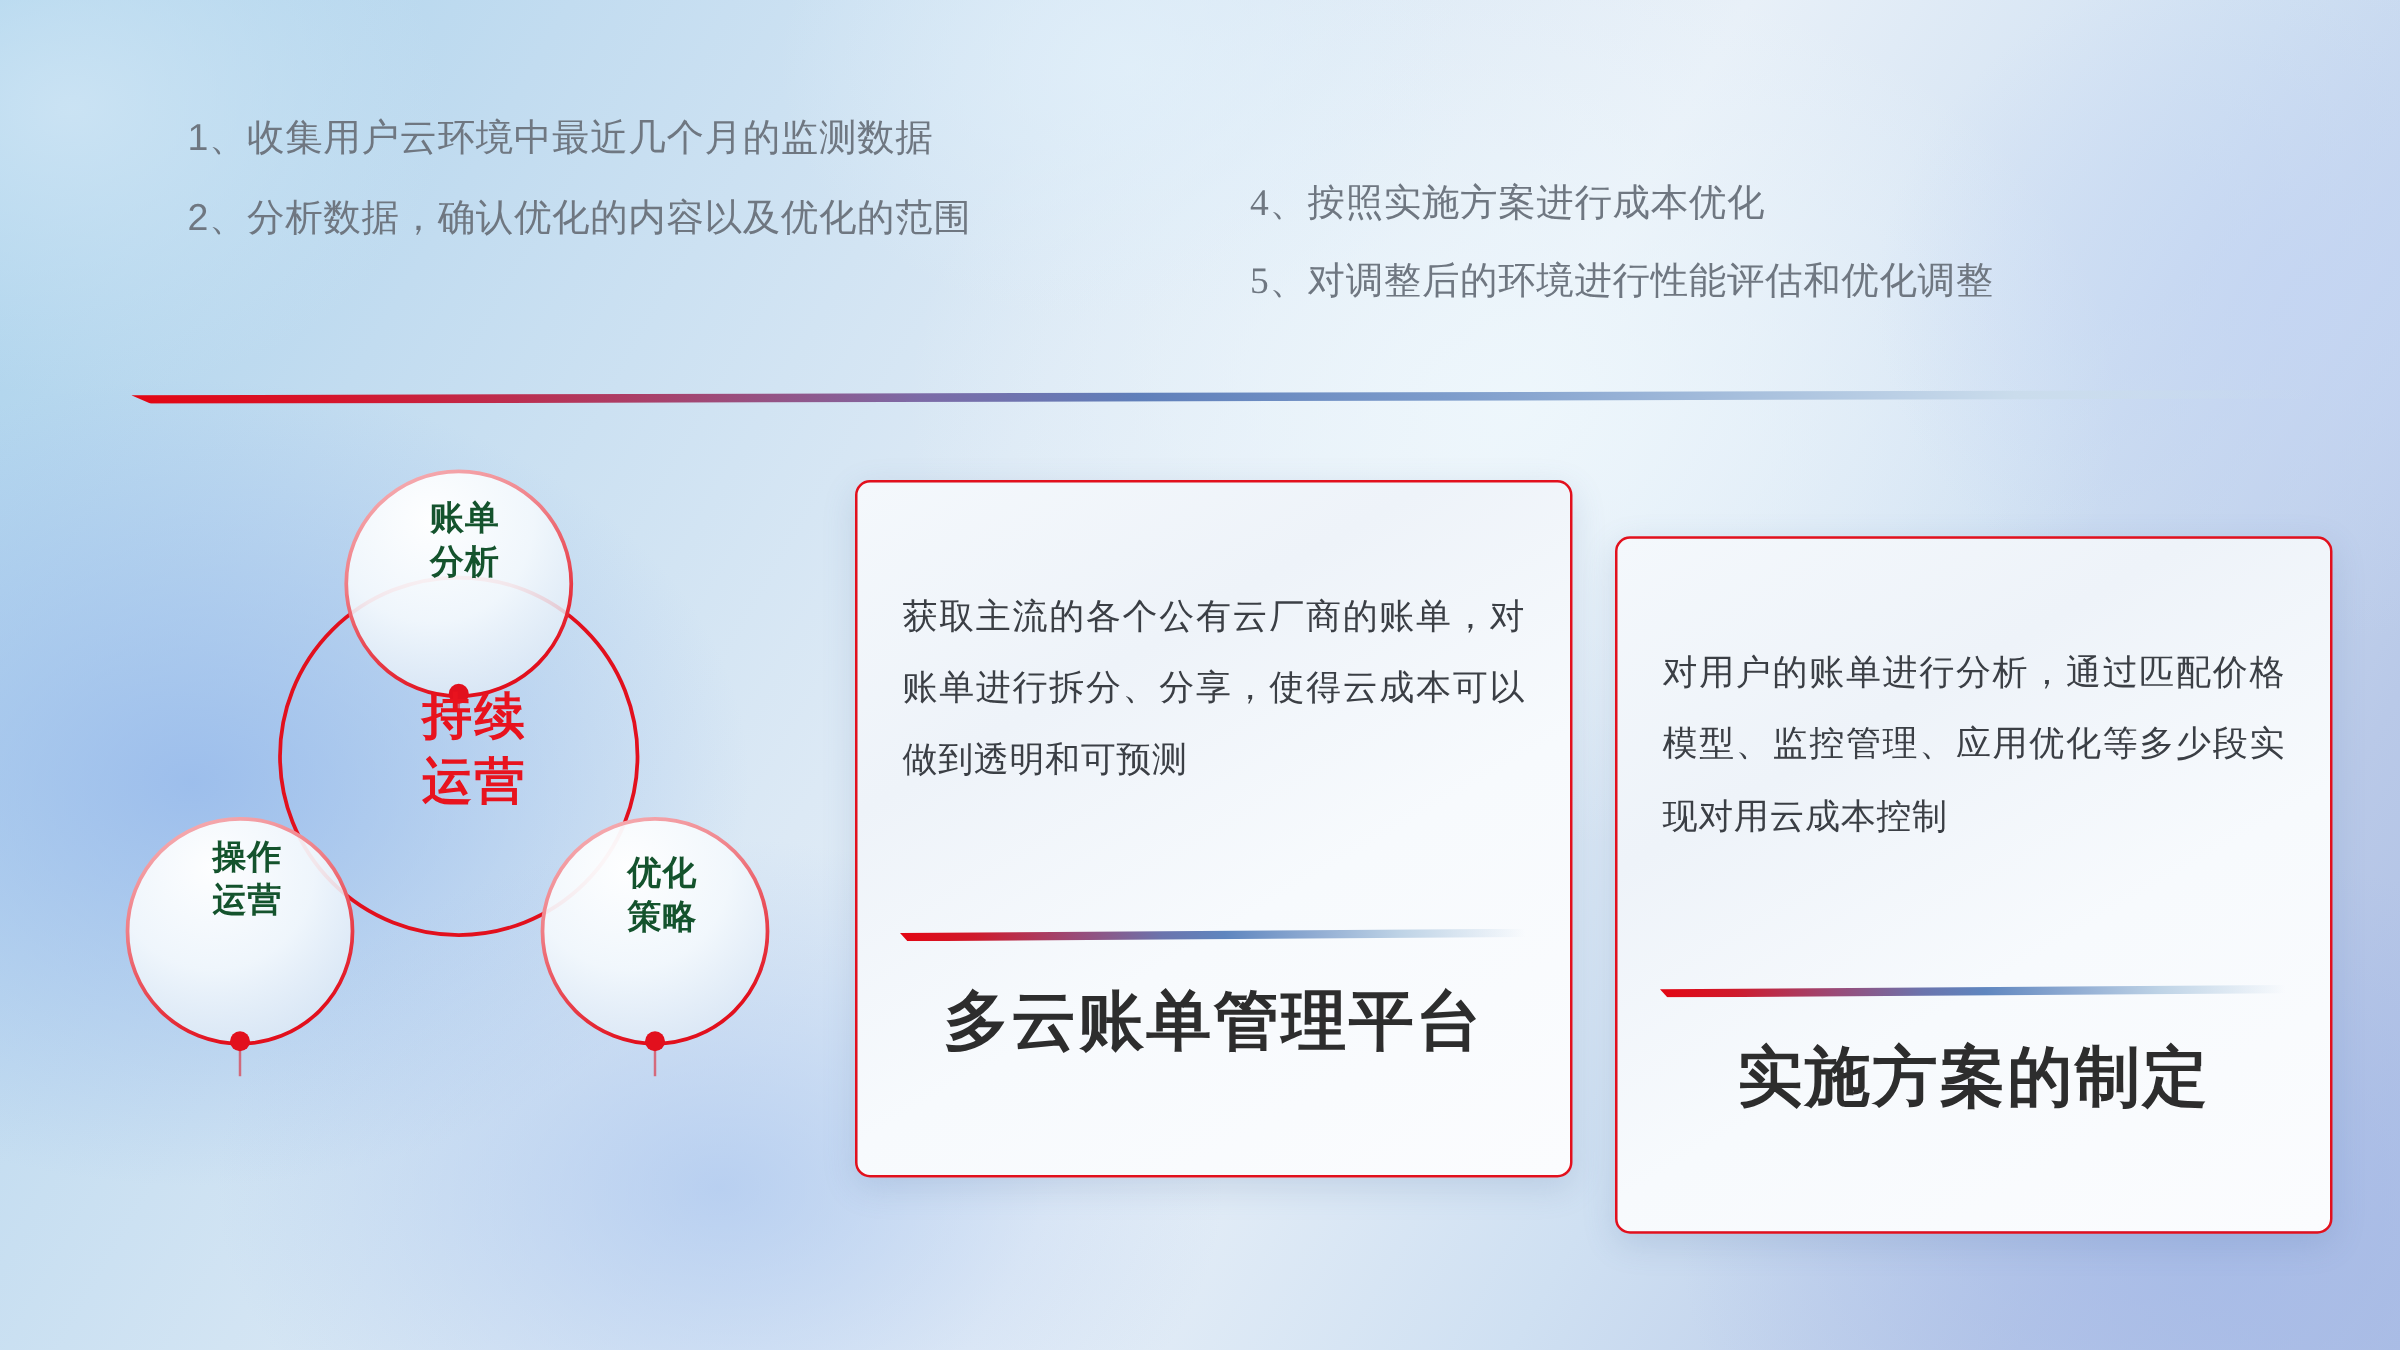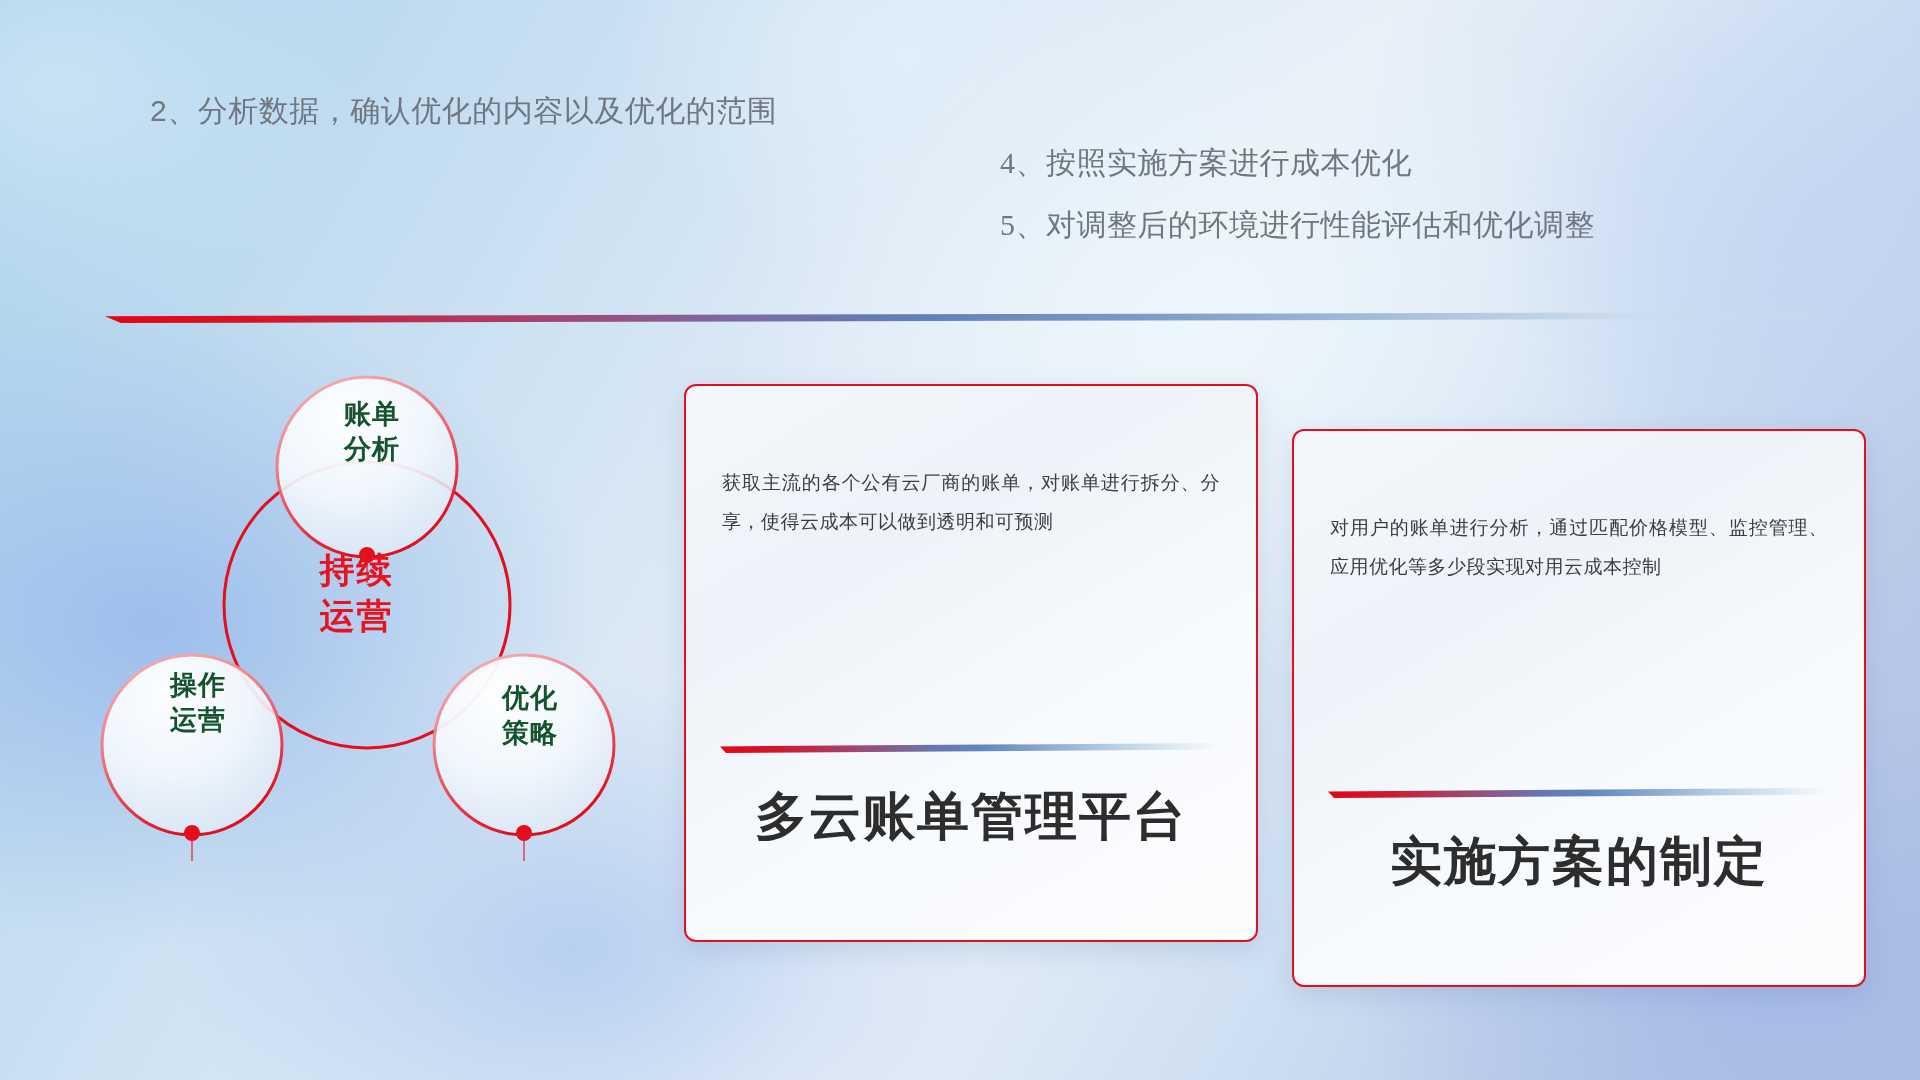--- a/index.html
+++ b/index.html
@@ -62,38 +62,38 @@
   #venn svg{position:absolute;left:0;top:0;}
   .lobe-label{
     position:absolute;text-align:center;color:#14532d;
     font-weight:bold;font-size:27px;line-height:1.28;
     letter-spacing:1px;pointer-events:none;
   }
   #lbl-bill{left:192px;top:52px;width:160px;}
   #lbl-ops{left:18px;top:323px;width:160px;}
   #lbl-strategy{left:350px;top:336px;width:160px;}
   #lbl-center{
-    position:absolute;left:164px;top:202px;width:185px;text-align:center;
-    color:#e8131e;font-weight:bold;font-size:35px;line-height:1.3;
+    position:absolute;left:187px;top:202px;width:185px;text-align:center;
+    color:#e8131e;font-weight:bold;font-size:40px;line-height:1.3;
     letter-spacing:2px;pointer-events:none;
   }
 
   
   .card{
     position:absolute;top:384px;width:570px;height:554px;
     border:2px solid #e2101d;border-radius:12px;
     background:linear-gradient(150deg,#f4f8fc 0%,#eef3f9 30%,#f7fafd 60%,#fbfcfe 100%);
     box-shadow:0 8px 26px rgba(80,110,160,.18);
     overflow:hidden;
   }
   #card-1{left:684px;}
   #card-2{left:1292px;margin-top:45px;}
   .card-body{
     position:absolute;left:36px;top:78px;width:498px;
-    font-size:19px;color:#3b3f45;line-height:2.05;
+    font-size:28px;color:#3b3f45;line-height:2.05;
     letter-spacing:.5px;text-align:justify;text-align-last:left;
   }
   .card-rule{
     position:absolute;left:34px;top:357px;width:500px;height:10px;
     background:linear-gradient(90deg,#e30613 0%,#cf1a2c 12%,#9a4a77 28%,#6b74ad 42%,#5f86bf 52%,#8fabd2 66%,#bed3e6 80%,rgba(220,232,243,0) 100%);
     clip-path:polygon(1.2% 100%, 0% 34%, 100% 0%, 100% 66%);
   }
   .card-title{
     position:absolute;left:0;right:0;top:396px;text-align:center;
     font-size:52px;font-weight:bold;color:#2d2d2d;letter-spacing:2px;
@@ -108,20 +108,21 @@
   <div class="l bg-blob2"></div>
   <div class="l bg-blob3"></div>
   <div class="l bg-blob4"></div>
   <div class="l bg-blob5"></div>
   <div class="l bg-blob6"></div>
   <div class="l bg-blob7"></div>
 </div>
 
 <div id="header">
   <div class="col" id="col-left">
+    <div class="step">1、收集用户云环境中最近几个月的监测数据</div>
     <div class="step">2、分析数据，确认优化的内容以及优化的范围</div>
   </div>
   <div class="col" id="col-right">
     <div class="step">4、按照实施方案进行成本优化</div>
     <div class="step">5、对调整后的环境进行性能评估和优化调整</div>
   </div>
 </div>
 
 <div id="divider">
   <div class="bar"></div>

